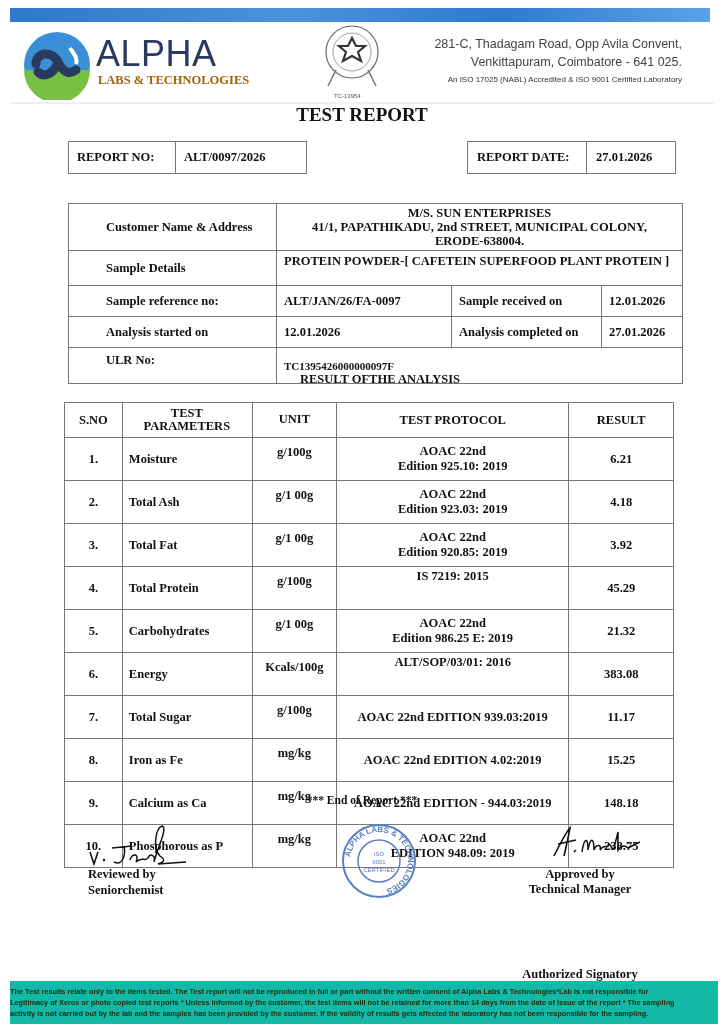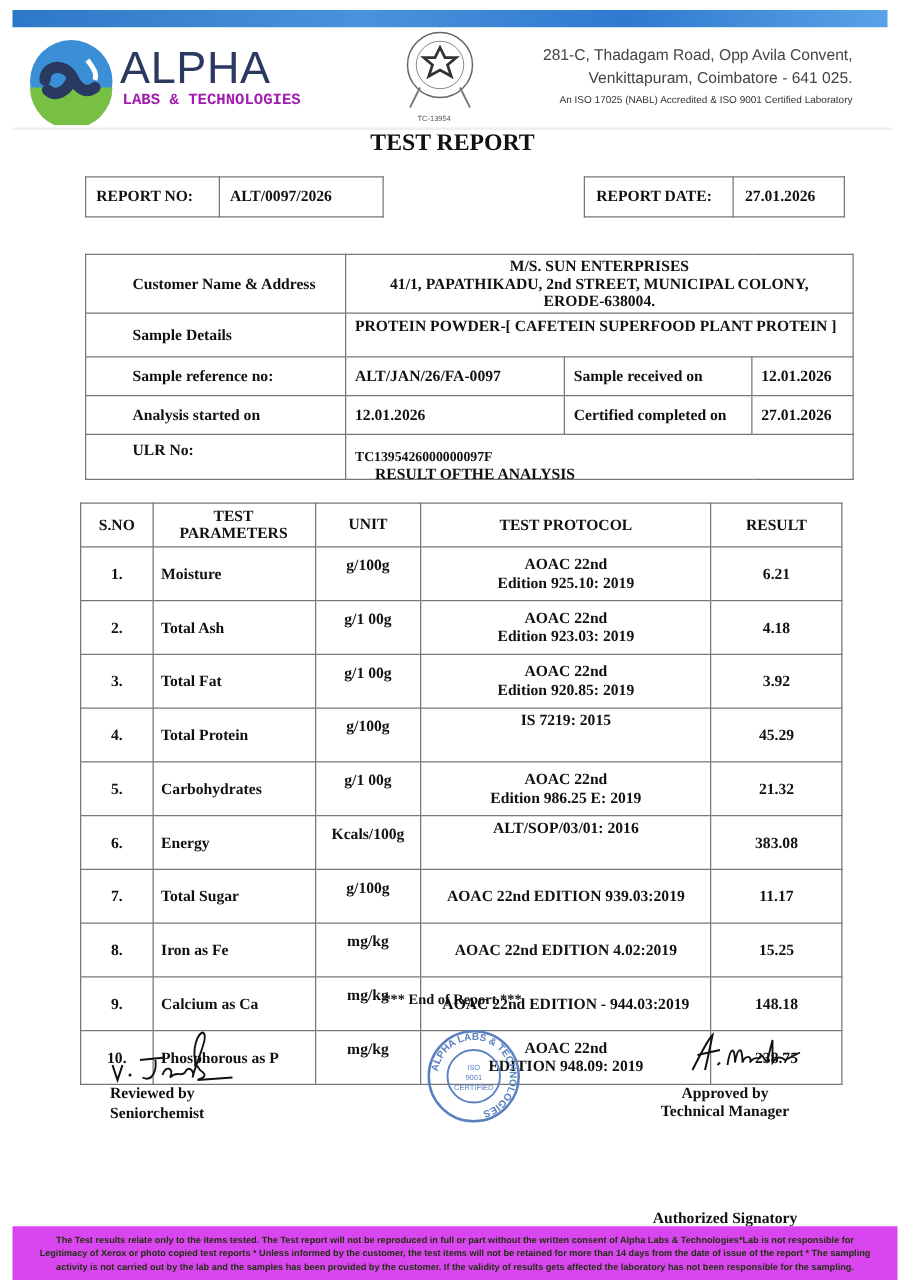--- a/index.html
+++ b/index.html
@@ -3,21 +3,21 @@
 <meta charset="utf-8">
 <style>
   html, body { margin: 0; padding: 0; background: #ffffff; }
   body { width: 724px; height: 1024px; position: relative; overflow: hidden; font-family: "Liberation Serif", serif; color: #111; }
 
   
   .top-bar { position: absolute; left: 10px; top: 8px; width: 700px; height: 14px; background: linear-gradient(90deg, #2d78c8 0%, #4a92dc 40%, #2f7ad0 70%, #5aa2e6 100%); }
   .header { position: absolute; left: 10px; top: 22px; width: 704px; height: 80px; background: #fff; border-bottom: 2px solid #eef0f2; }
   .logo { position: absolute; left: 12px; top: 8px; width: 70px; height: 70px; }
   .brand-name { position: absolute; left: 86px; top: 14px; font-family: "Liberation Sans", sans-serif; font-weight: normal; font-size: 36px; color: #2a3960; letter-spacing: 0.5px; line-height: 36px; }
-  .brand-sub { position: absolute; left: 88px; top: 51px; font-family: Liberation Mono, monospace; font-size: 12.5px; color: #a21caf; font-weight: bold; }
+  .brand-sub { position: absolute; left: 88px; top: 51px; font-family: Liberation Serif, serif; font-size: 12.5px; color: #a16207; font-weight: bold; }
   .nabl-seal { position: absolute; left: 308px; top: 2px; width: 68px; height: 64px; }
   .nabl-code { position: absolute; left: 324px; top: 71px; font-family: "Liberation Sans", sans-serif; font-size: 6px; color: #555; }
   .addr1 { position: absolute; right: 32px; top: 15px; font-family: "Liberation Sans", sans-serif; font-size: 12.5px; color: #444; }
   .addr2 { position: absolute; right: 32px; top: 33px; font-family: "Liberation Sans", sans-serif; font-size: 12.5px; color: #444; text-align: center; }
   .accred { position: absolute; right: 32px; top: 53px; font-family: "Liberation Sans", sans-serif; font-size: 8px; color: #333; }
 
   .title { position: absolute; left: 0; width: 724px; top: 104px; text-align: center; font-weight: bold; font-size: 19px; }
 
   
   table { border-collapse: collapse; }
@@ -53,21 +53,21 @@
   
   .sig-left { position: absolute; left: 86px; top: 822px; width: 110px; height: 48px; }
   .rev1 { position: absolute; left: 88px; top: 867px; font-weight: bold; font-size: 12.5px; }
   .rev2 { position: absolute; left: 88px; top: 883px; font-weight: bold; font-size: 12.5px; }
   .stamp { position: absolute; left: 340px; top: 822px; width: 78px; height: 78px; }
   .sig-right { position: absolute; left: 548px; top: 822px; width: 100px; height: 40px; }
   .app { position: absolute; left: 500px; width: 160px; text-align: center; font-weight: bold; font-size: 12.5px; }
   .app1 { top: 867px; } .app2 { top: 882px; } .app3 { top: 924px; margin-top: 43px; }
 
   
-  .footer { position: absolute; left: 10px; top: 981px; width: 708px; height: 43px; background: #d946ef; display: flex; flex-direction: column; justify-content: center; align-items: center; }
+  .footer { position: absolute; left: 10px; top: 981px; width: 708px; height: 43px; background: #14b8a6; display: flex; flex-direction: column; justify-content: center; align-items: flex-start; }
   .footer p { margin: 0; font-family: "Liberation Sans", sans-serif; font-size: 7.3px; font-weight: bold; color: #203010; text-align: center; line-height: 11px; white-space: nowrap; }
 </style>
 </head>
 <body>
 
 <div class="top-bar"></div>
 <div class="header">
   <svg class="logo" viewBox="0 0 70 70">
     <circle cx="35" cy="35" r="33" fill="#3b8fd6"></circle>
     <path d="M2 40 A33 33 0 0 0 68 40 Z" fill="#78c043"></path>
@@ -125,21 +125,21 @@
   </tr>
   <tr>
     <td class="lbl">Sample reference no:</td>
     <td style="width:160px">ALT/JAN/26/FA-0097</td>
     <td style="width:135px">Sample received on</td>
     <td>12.01.2026</td>
   </tr>
   <tr>
     <td class="lbl">Analysis started on</td>
     <td>12.01.2026</td>
-    <td>Certified completed on</td>
+    <td>Analysis completed on</td>
     <td>27.01.2026</td>
   </tr>
   <tr>
     <td class="lbl" style="vertical-align:top;padding-top:5px">ULR No:</td>
     <td colspan="3" class="ulr" style="height:30px">TC1395426000000097F</td>
   </tr>
 </tbody>
   </table>
 
 <div class="result-title">RESULT OFTHE ANALYSIS</div>

